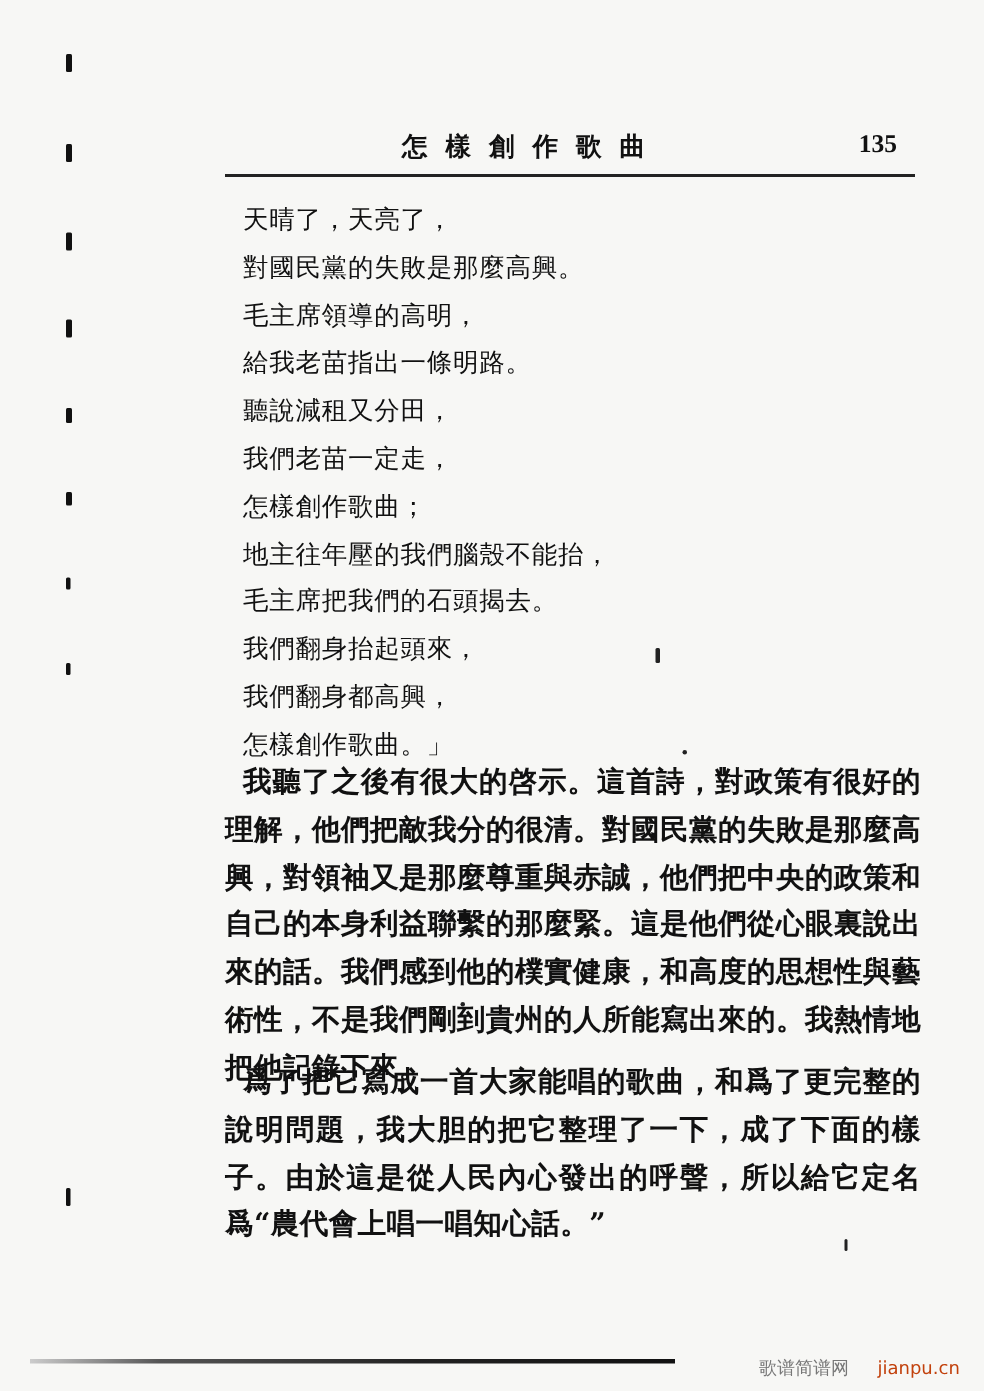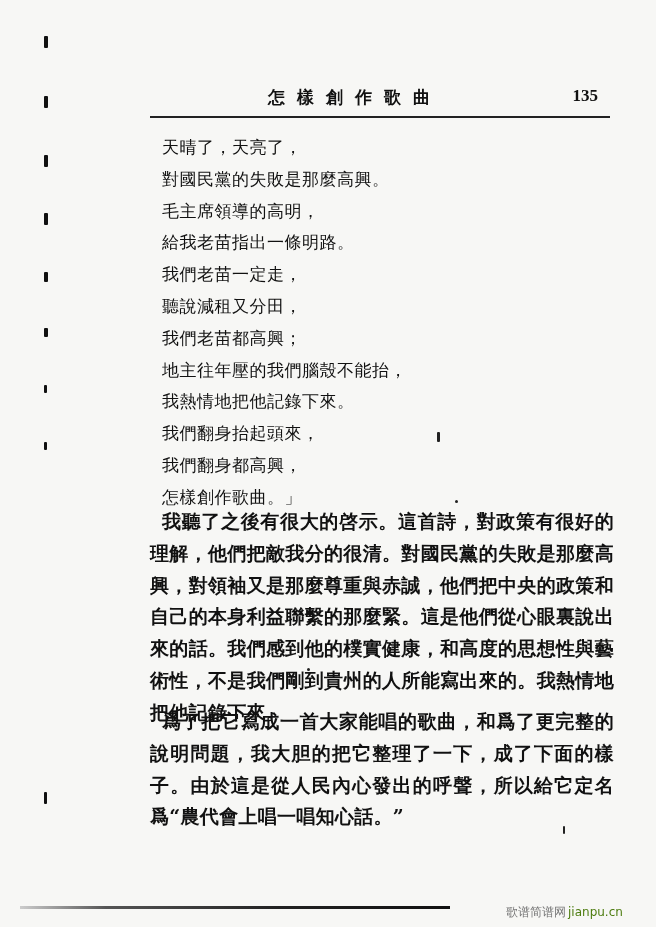--- a/index.html
+++ b/index.html
@@ -39,21 +39,21 @@
       text-align: justify; letter-spacing: 0.3px;
     }
     .bottom-rule {
       position: absolute; left: 20px; top: 906px; width: 430px; height: 3px;
       background: linear-gradient(90deg, #ccc 0%, #555 20%, #222 60%, #111 100%);
     }
     .watermark {
       position: absolute; left: 506px; top: 904px; font-size: 12px;
       font-family: "DejaVu Sans", sans-serif; color: #777; white-space: nowrap;
     }
-    .watermark .domain { color: #4d7c0f; margin-left: 2px; }
+    .watermark .domain { color: #c2410c; margin-left: 19px; }
     .speck { position: absolute; background: #222; border-radius: 50%; }
   </style>
 </head>
 <body>
 
 <div class="binding-mark" style="top:36px;"></div>
 <div class="binding-mark" style="top:96px;"></div>
 <div class="binding-mark" style="top:155px;"></div>
 <div class="binding-mark" style="top:213px;"></div>
 <div class="binding-mark" style="top:272px; height:10px;"></div>
@@ -66,25 +66,25 @@
   <span class="running-title">怎樣創作歌曲</span>
   <span class="page-number">135</span>
 </div>
 <div class="header-rule"></div>
 
 <div class="poem">
   <div class="poem-line">天晴了，天亮了，</div>
   <div class="poem-line">對國民黨的失敗是那麼高興。</div>
   <div class="poem-line">毛主席領導的高明，</div>
   <div class="poem-line">給我老苗指出一條明路。</div>
+  <div class="poem-line">聽說減租又分田，</div>
   <div class="poem-line">我們老苗一定走，</div>
-  <div class="poem-line">聽說減租又分田，</div>
-  <div class="poem-line">我們老苗都高興；</div>
+  <div class="poem-line">怎樣創作歌曲；</div>
   <div class="poem-line">地主往年壓的我們腦殼不能抬，</div>
-  <div class="poem-line">我熱情地把他記錄下來。</div>
+  <div class="poem-line">毛主席把我們的石頭揭去。</div>
   <div class="poem-line">我們翻身抬起頭來，</div>
   <div class="poem-line">我們翻身都高興，</div>
   <div class="poem-line">怎樣創作歌曲。」</div>
 </div>
 
 <div class="prose" style="top:506px; left:150px; width:464px;">
   <p style="text-indent:12px;">我聽了之後有很大的啓示。這首詩，對政策有很好的理解，他們把敵我分的很清。對國民黨的失敗是那麼高興，對領袖又是那麼尊重與赤誠，他們把中央的政策和自己的本身利益聯繫的那麼緊。這是他們從心眼裏說出來的話。我們感到他的樸實健康，和高度的思想性與藝術性，不是我們剛到貴州的人所能寫出來的。我熱情地把他記錄下來。</p>
 </div>
 <div class="prose" style="top:706px; left:150px; width:464px;">
   <p style="text-indent:12px;">爲了把它寫成一首大家能唱的歌曲，和爲了更完整的說明問題，我大胆的把它整理了一下，成了下面的樣子。由於這是從人民內心發出的呼聲，所以給它定名爲“農代會上唱一唱知心話。”</p>

